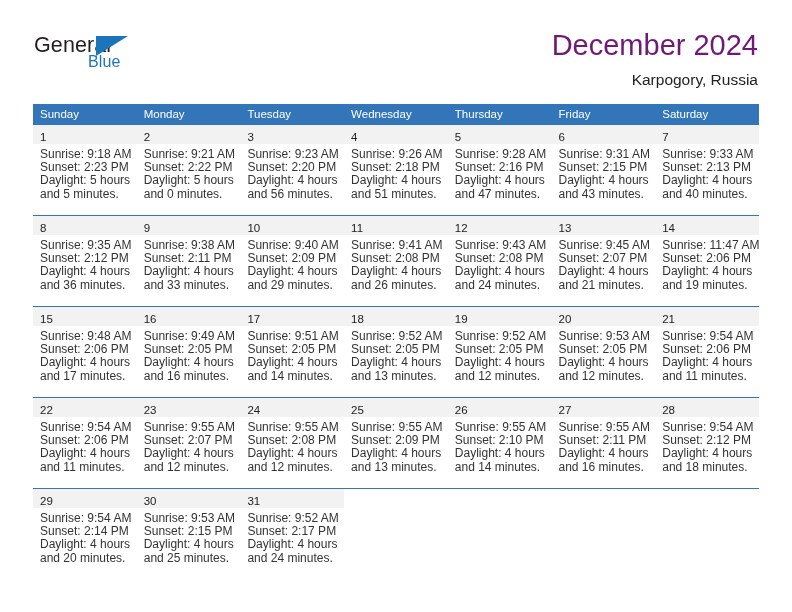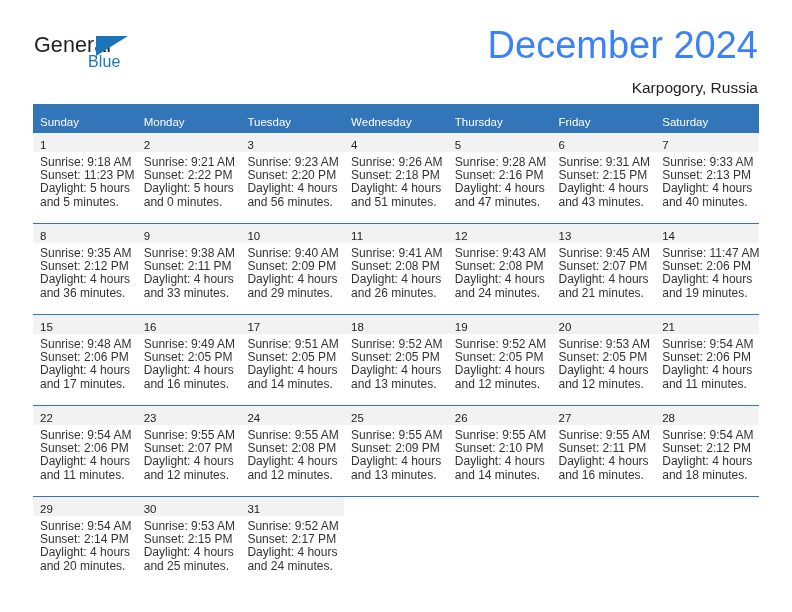--- a/index.html
+++ b/index.html
@@ -66,50 +66,50 @@
     border-bottom: 20px solid transparent;
   }
 
   .title-block {
     position: absolute;
     right: 34px;
     top: 28px;
     text-align: right;
   }
   .month-title {
-    font-size: 38px;
+    font-size: 29px;
     font-weight: normal;
-    color: #3b82f6;
+    color: #701a75;
     line-height: 34px;
     white-space: nowrap;
   }
   .location {
     font-size: 15.5px;
     color: #222222;
     line-height: 20px;
-    margin-top: 16px;
+    margin-top: 8px;
     white-space: nowrap;
   }
 
   
   .cal {
     position: absolute;
     left: 33px;
     top: 104px;
     width: 726px;
     border-collapse: collapse;
     table-layout: fixed;
   }
   .cal th {
     background: #3275b8;
     color: #ffffff;
     font-size: 11.5px;
     font-weight: normal;
     text-align: left;
-    padding: 11px 0 4px 7px;
+    padding: 3px 0 4px 7px;
     height: 14px;
     border: none;
   }
   .cal td {
     vertical-align: top;
     padding: 0;
     border: none;
     width: 103.7px;
     height: 90px;
   }
@@ -181,21 +181,21 @@
         <th>Saturday</th>
       </tr>
     </thead>
     <tbody>
         <tr class="weekrow firstweek">
           <td>
             <div class="daycell">
               <div class="daynum-band"><span class="daynum">1</span></div>
               <div class="info">
                 <div>Sunrise: 9:18 AM</div>
-                <div>Sunset: 11:23 PM</div>
+                <div>Sunset: 2:23 PM</div>
                 <div>Daylight: 5 hours</div>
                 <div>and 5 minutes.</div>
               </div>
             </div>
           </td>
           <td>
             <div class="daycell">
               <div class="daynum-band"><span class="daynum">2</span></div>
               <div class="info">
                 <div>Sunrise: 9:21 AM</div>

